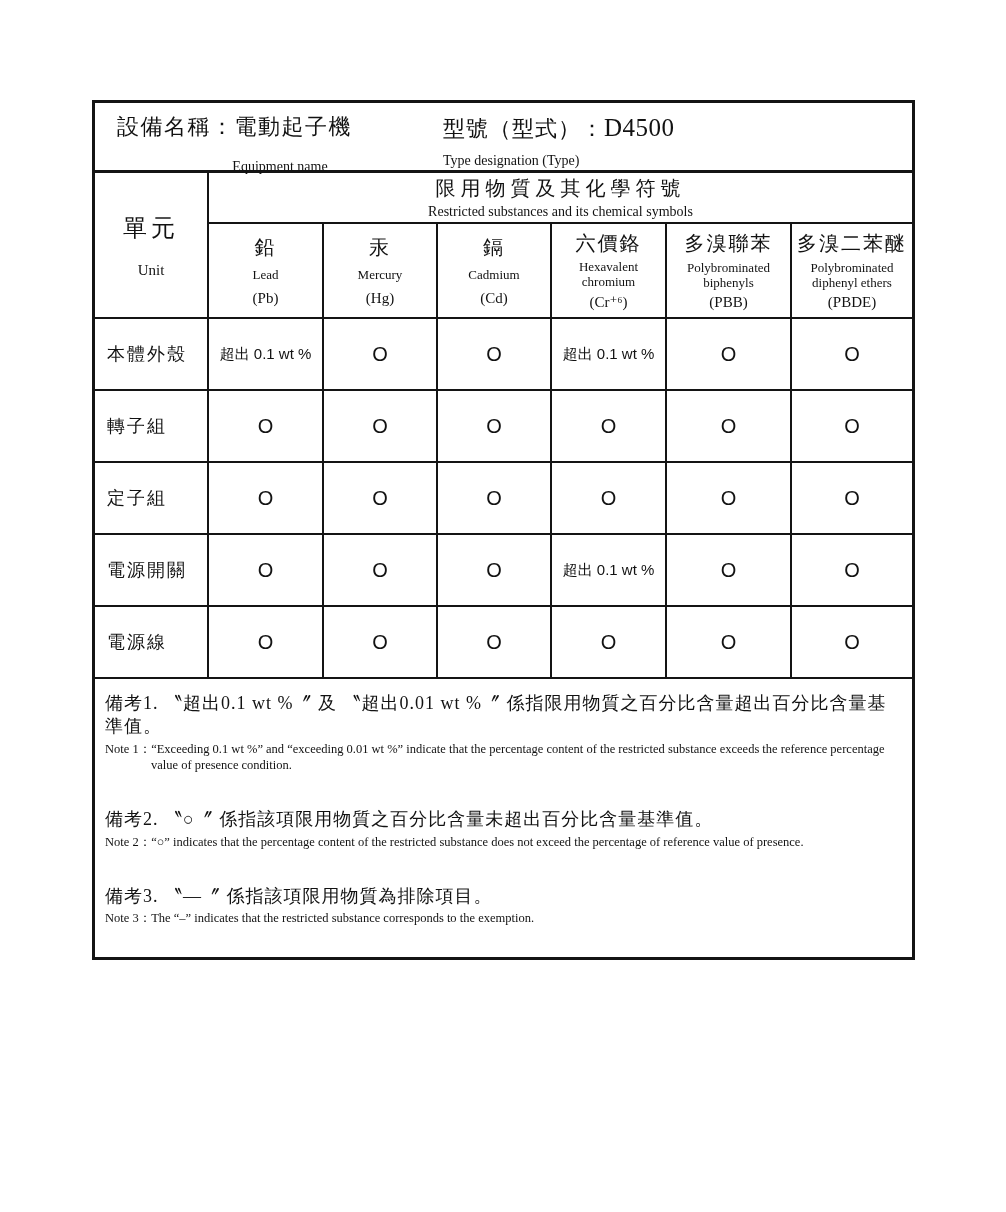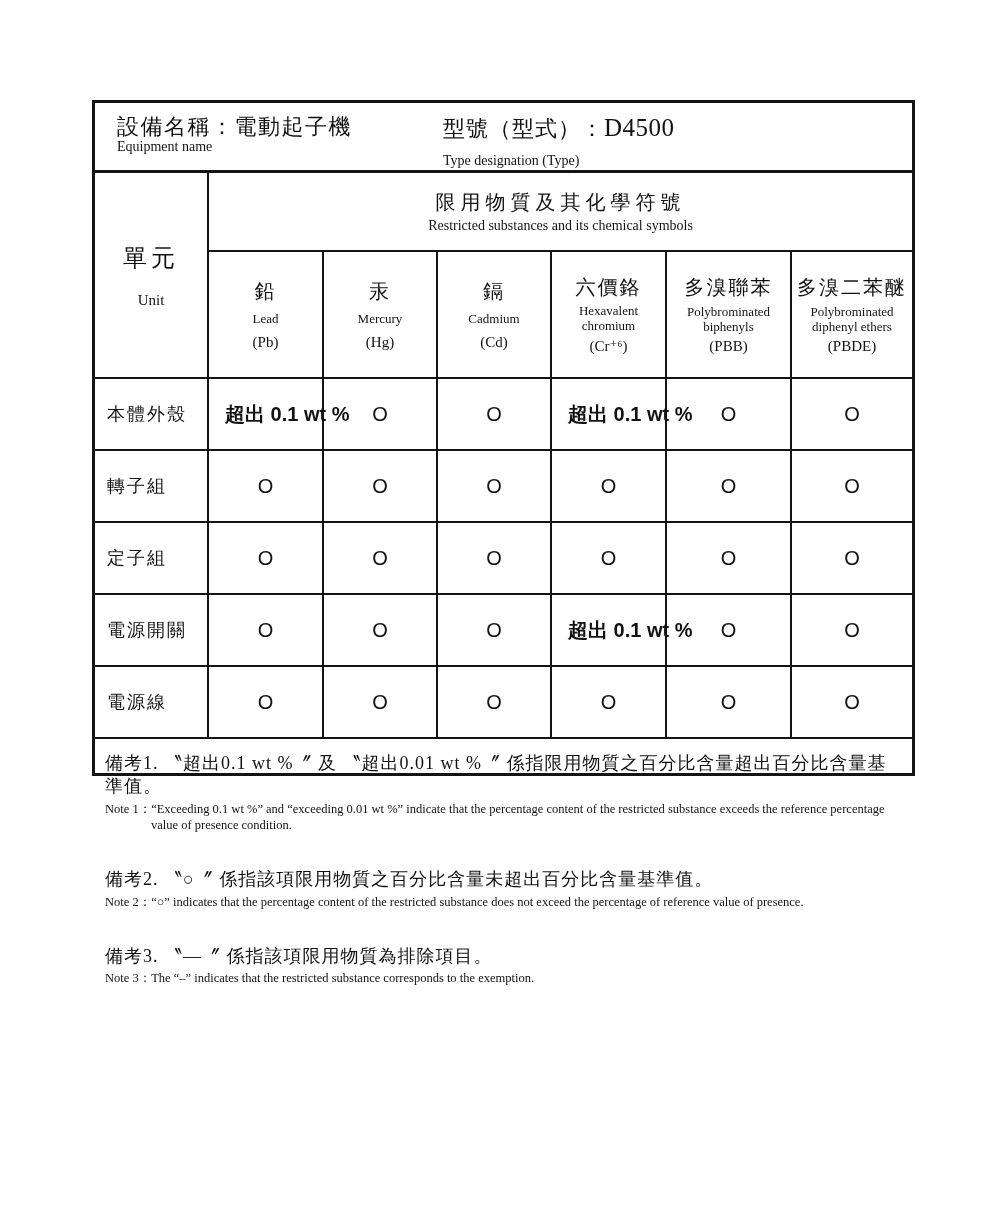--- a/index.html
+++ b/index.html
@@ -10,49 +10,49 @@
     background: #ffffff;
     color: #121212;
     font-family: "Liberation Serif", "DejaVu Serif", serif;
     overflow: hidden;
   }
   .doc {
     position: absolute;
     left: 92px;
     top: 100px;
     width: 823px;
-    height: 676px;
+    height: 860px;
     border: 3px solid #141414;
     box-sizing: border-box;
     background: #ffffff;
   }
   
   .equip-row {
     display: flex;
     align-items: flex-start;
     height: 70px;
     box-sizing: border-box;
     border-bottom: 3px solid #141414;
     padding: 11px 0 0 22px;
   }
   .equip-left { width: 326px; }
   .equip-zh { font-size: 22px; letter-spacing: 1.5px; line-height: 1.15; }
-  .equip-en { font-size: 14px; margin-top: 0; }
+  .equip-en { font-size: 14px; margin-top: 20px; text-align: center; }
   .type-zh { font-size: 22px; letter-spacing: 1px; line-height: 1.15; font-family: Liberation Serif, serif; }
   .type-val { font-size: 25px; letter-spacing: 0.5px; }
   .type-en { font-size: 14px; margin-top: 10px; }
   
   table.grid {
     border-collapse: collapse;
     width: 100%;
     table-layout: fixed;
   }
   .grid th, .grid td {
     border: 2px solid #141414;
-    padding: 16px;
+    padding: 0;
     vertical-align: middle;
     text-align: center;
     font-weight: normal;
     box-sizing: border-box;
   }
   .grid tr > *:first-child { border-left: none; }
   .grid tr > *:last-child { border-right: none; }
   .grid thead tr:first-child > * { border-top: none; }
   tr.band-row { height: 50px; }
   tr.sub-row { height: 95px; }
@@ -81,22 +81,22 @@
     font-size: 18px;
     letter-spacing: 2px;
   }
   .mark {
     font-family: "Liberation Sans", "DejaVu Sans", sans-serif;
     font-size: 20px;
     line-height: 1;
   }
   .exceed {
     font-family: "Liberation Sans", "DejaVu Sans", sans-serif;
-    font-size: 20px;
-    font-weight: 700;
+    font-size: 15px;
+    font-weight: 400;
     white-space: nowrap;
   }
   
   .notes { padding: 13px 12px 0 10px; }
   .note { margin-bottom: 35px; }
   .note-zh { font-size: 18px; letter-spacing: 1px; line-height: 1.3; }
   .note-en {
     font-size: 12.5px;
     line-height: 1.3;
     margin-top: 2px;

